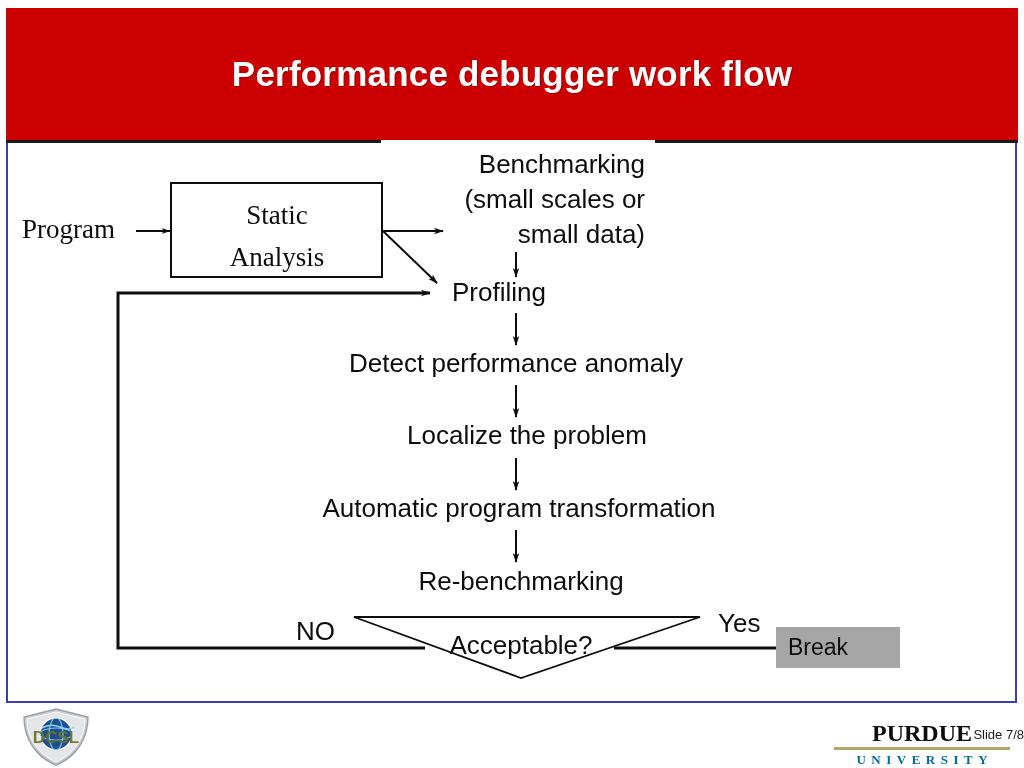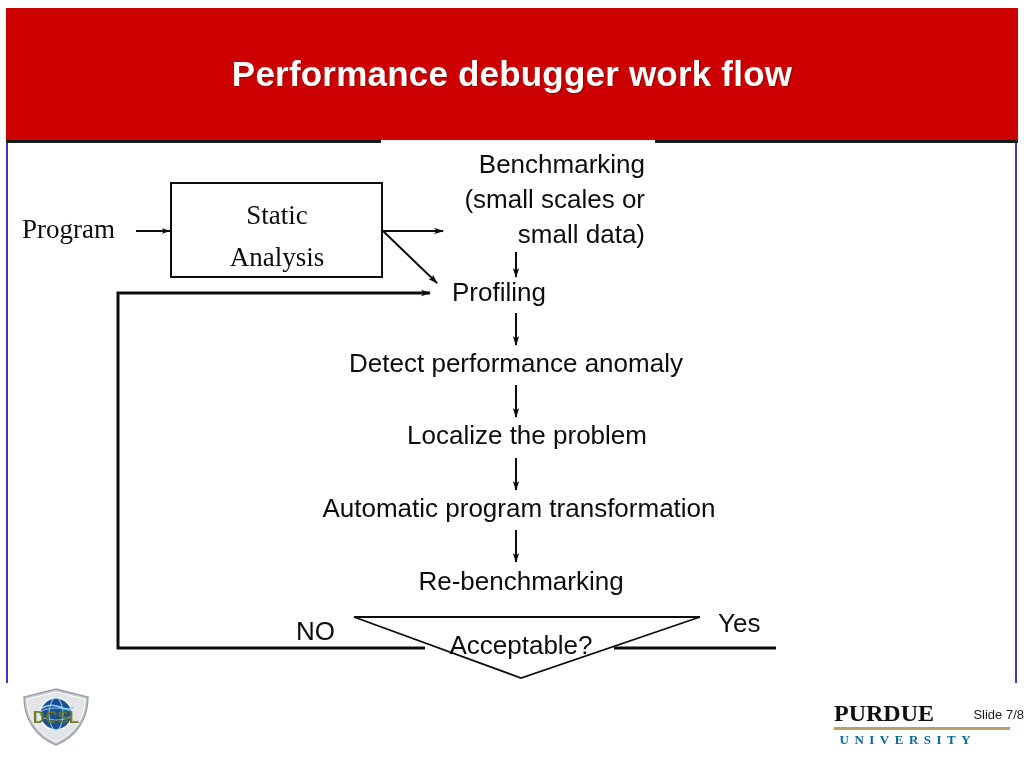--- a/index.html
+++ b/index.html
@@ -112,21 +112,21 @@
   }
   #break-box span {
     font-size: 23px;
     color: #0d0d0d;
   }
 
   
   #footer {
     position: absolute;
     left: 0;
-    top: 683px;
+    top: 703px;
     width: 1024px;
     height: 65px;
     background: #ffffff;
     z-index: 5;
   }
   #slide-number {
     position: absolute;
     left: 0;
     top: 24px;
     width: 1024px;
@@ -143,21 +143,21 @@
     width: 72px;
     height: 60px;
   }
 
   
   #purdue-logo {
     position: absolute;
     right: 14px;
     top: 10px;
     width: 176px;
-    text-align: left;
+    text-align: center;
   }
   #purdue-word {
     font-family: "Liberation Serif", serif;
     font-size: 34px;
     font-weight: bold;
     color: #0d0d0d;
     letter-spacing: 0px;
     line-height: 0.98;
     font-variant: small-caps;
     text-transform: lowercase;
@@ -239,20 +239,23 @@
 
     <text class="flow-label" x="296" y="640" font-size="26" text-anchor="start">NO</text>
 
     <text class="flow-label" x="718" y="632" font-size="26" text-anchor="start">Yes</text>
 
     <line x1="614" y1="648" x2="776" y2="648" stroke="#0d0d0d" stroke-width="3"></line>
 
     <path d="M 425,648 L 118,648 L 118,293 L 430,293" fill="none" stroke="#0d0d0d" stroke-width="3" stroke-linejoin="miter" marker-end="url(#arrow)"></path>
   </svg>
 
+  <div id="break-box">
+    <span>Break</span>
+  </div>
 
   <div id="footer">
 
     <svg id="dcsl-logo" viewBox="0 0 72 60">
       <path d="M36 2 L68 10 C68 32 56 50 36 58 C16 50 4 32 4 10 Z" fill="#c9ccd1" stroke="#9aa0a6" stroke-width="1.4"></path>
       <path d="M36 5 L65 12 C65 31 54 47 36 55 C18 47 7 31 7 12 Z" fill="#e3e5e8" stroke="#ffffff" stroke-width="1"></path>
       <circle cx="36" cy="27" r="16" fill="#1b4f91"></circle>
       <circle cx="36" cy="27" r="16" fill="none" stroke="#ffffff" stroke-width="1.5"></circle>
       <ellipse cx="36" cy="27" rx="16" ry="6" fill="none" stroke="#7fc4e8" stroke-width="1.2"></ellipse>
       <ellipse cx="36" cy="27" rx="7" ry="16" fill="none" stroke="#7fc4e8" stroke-width="1.2"></ellipse>

